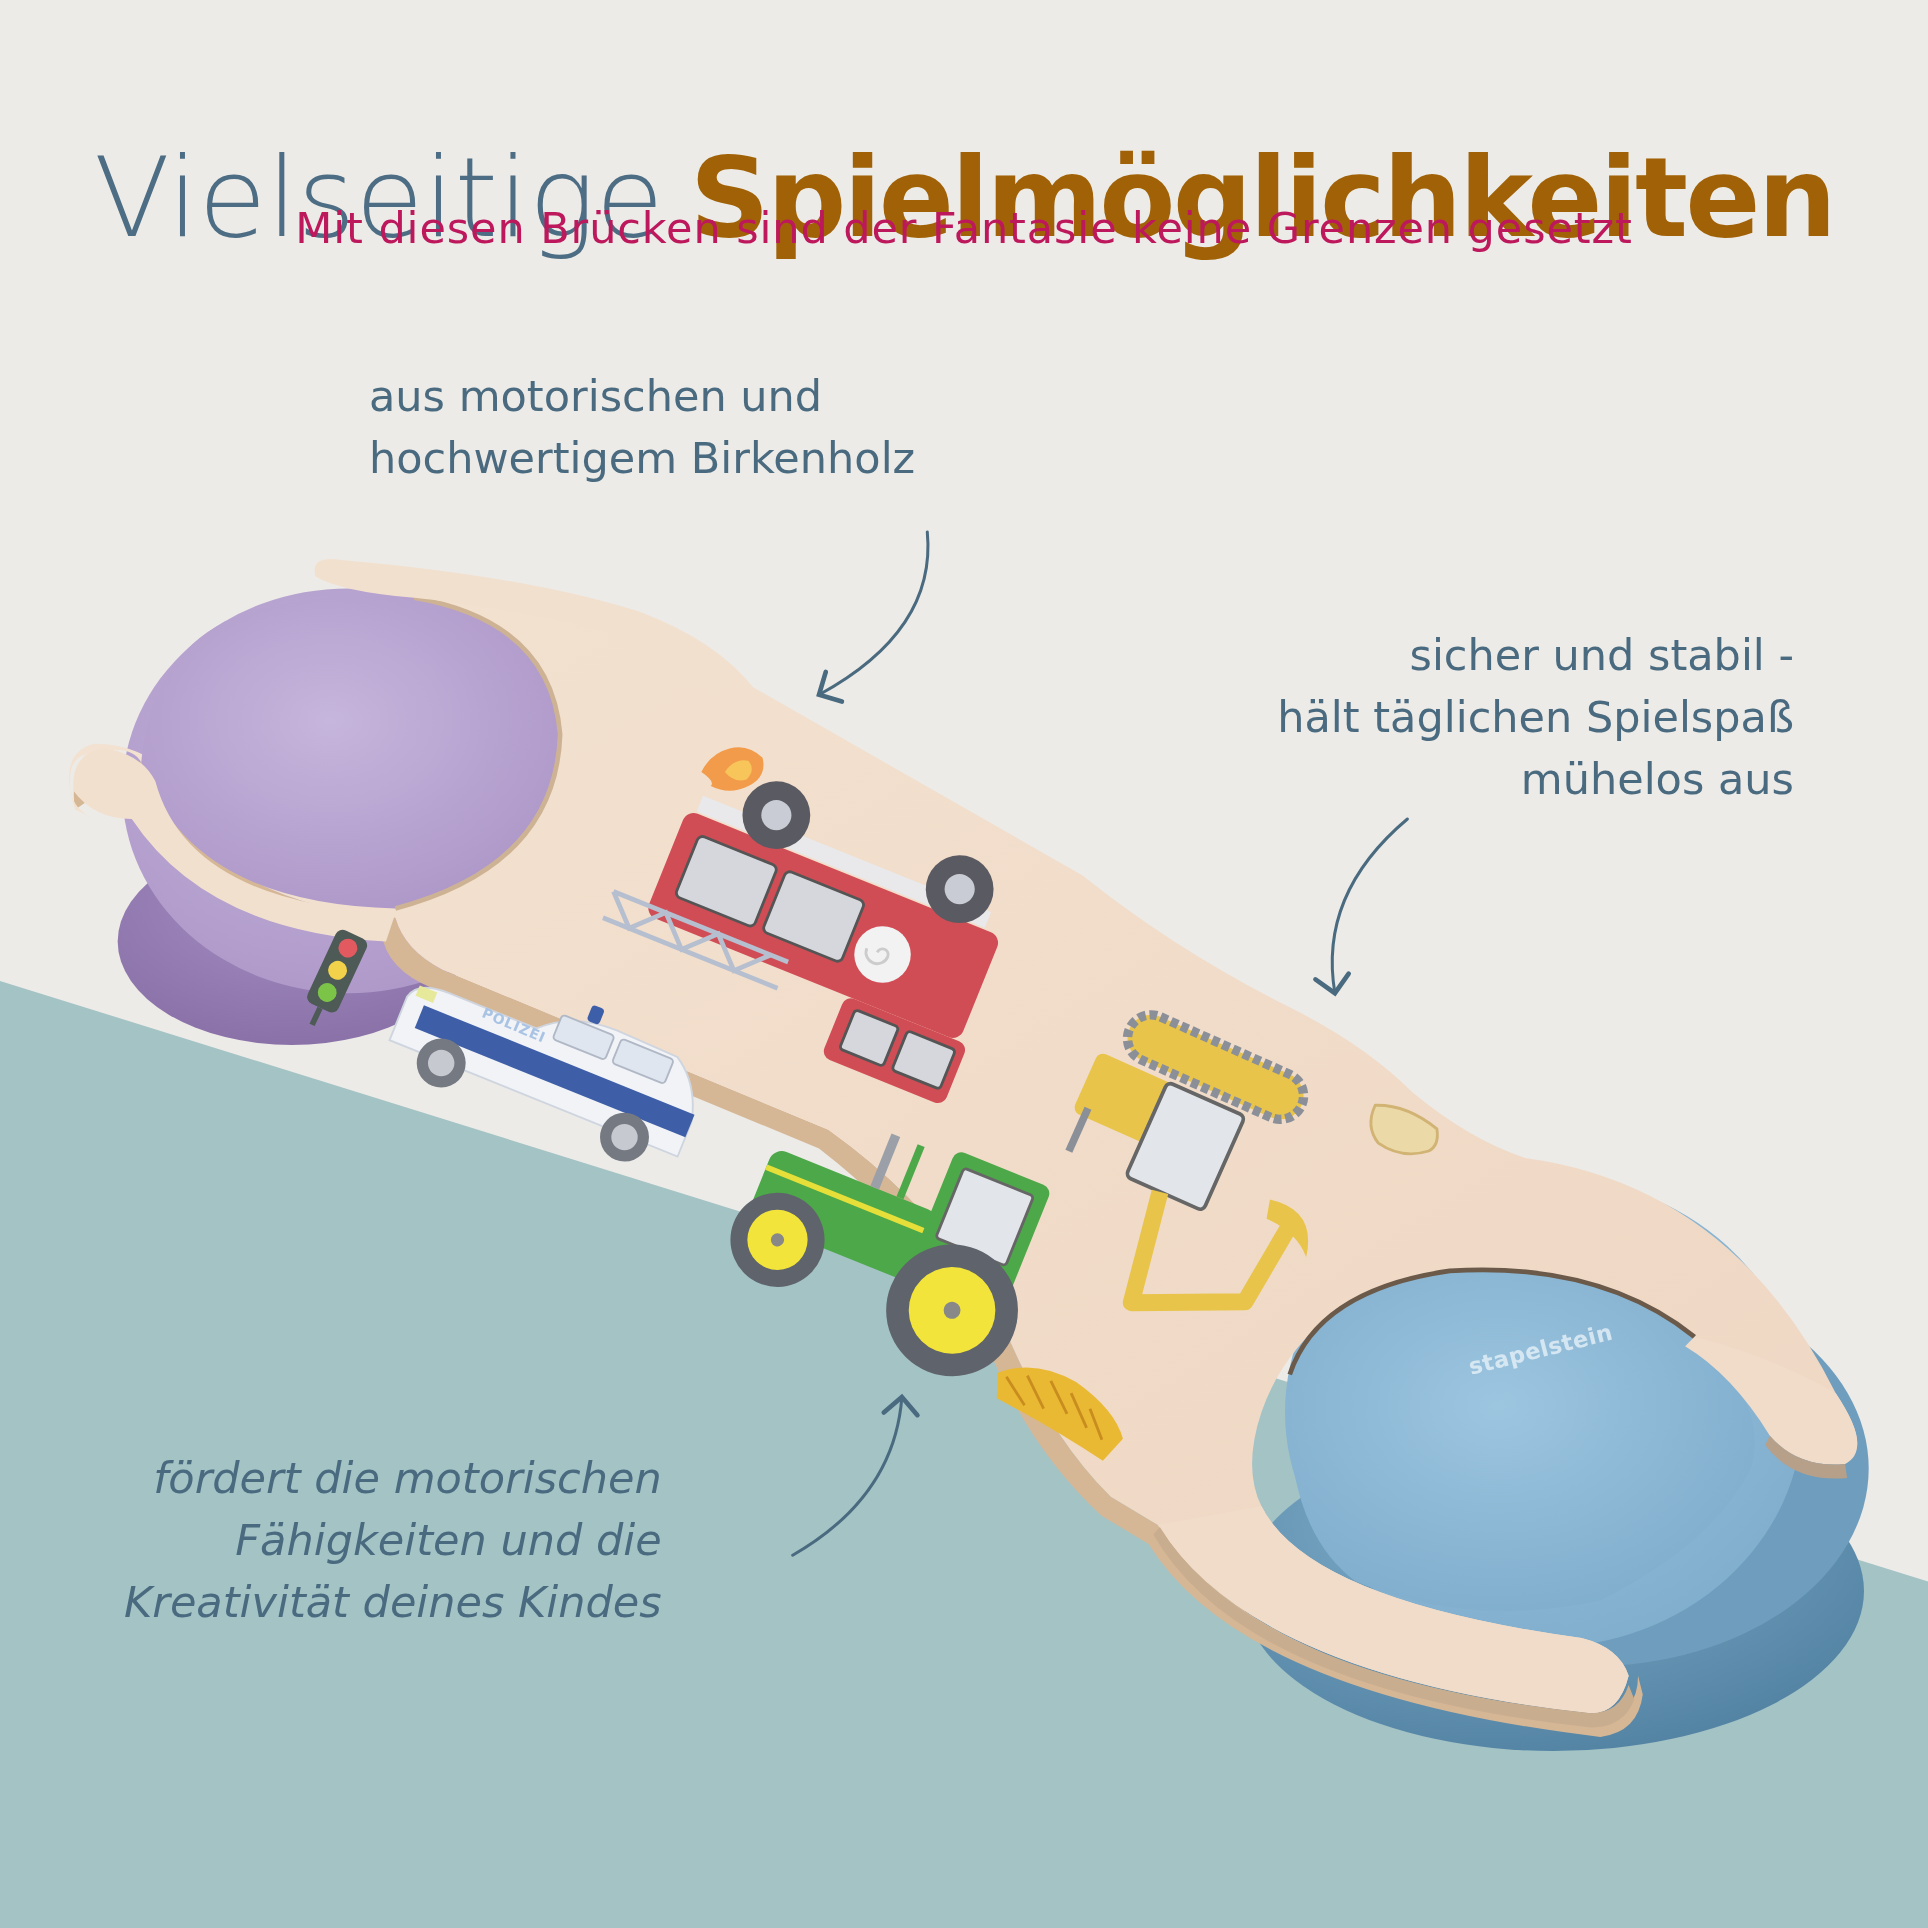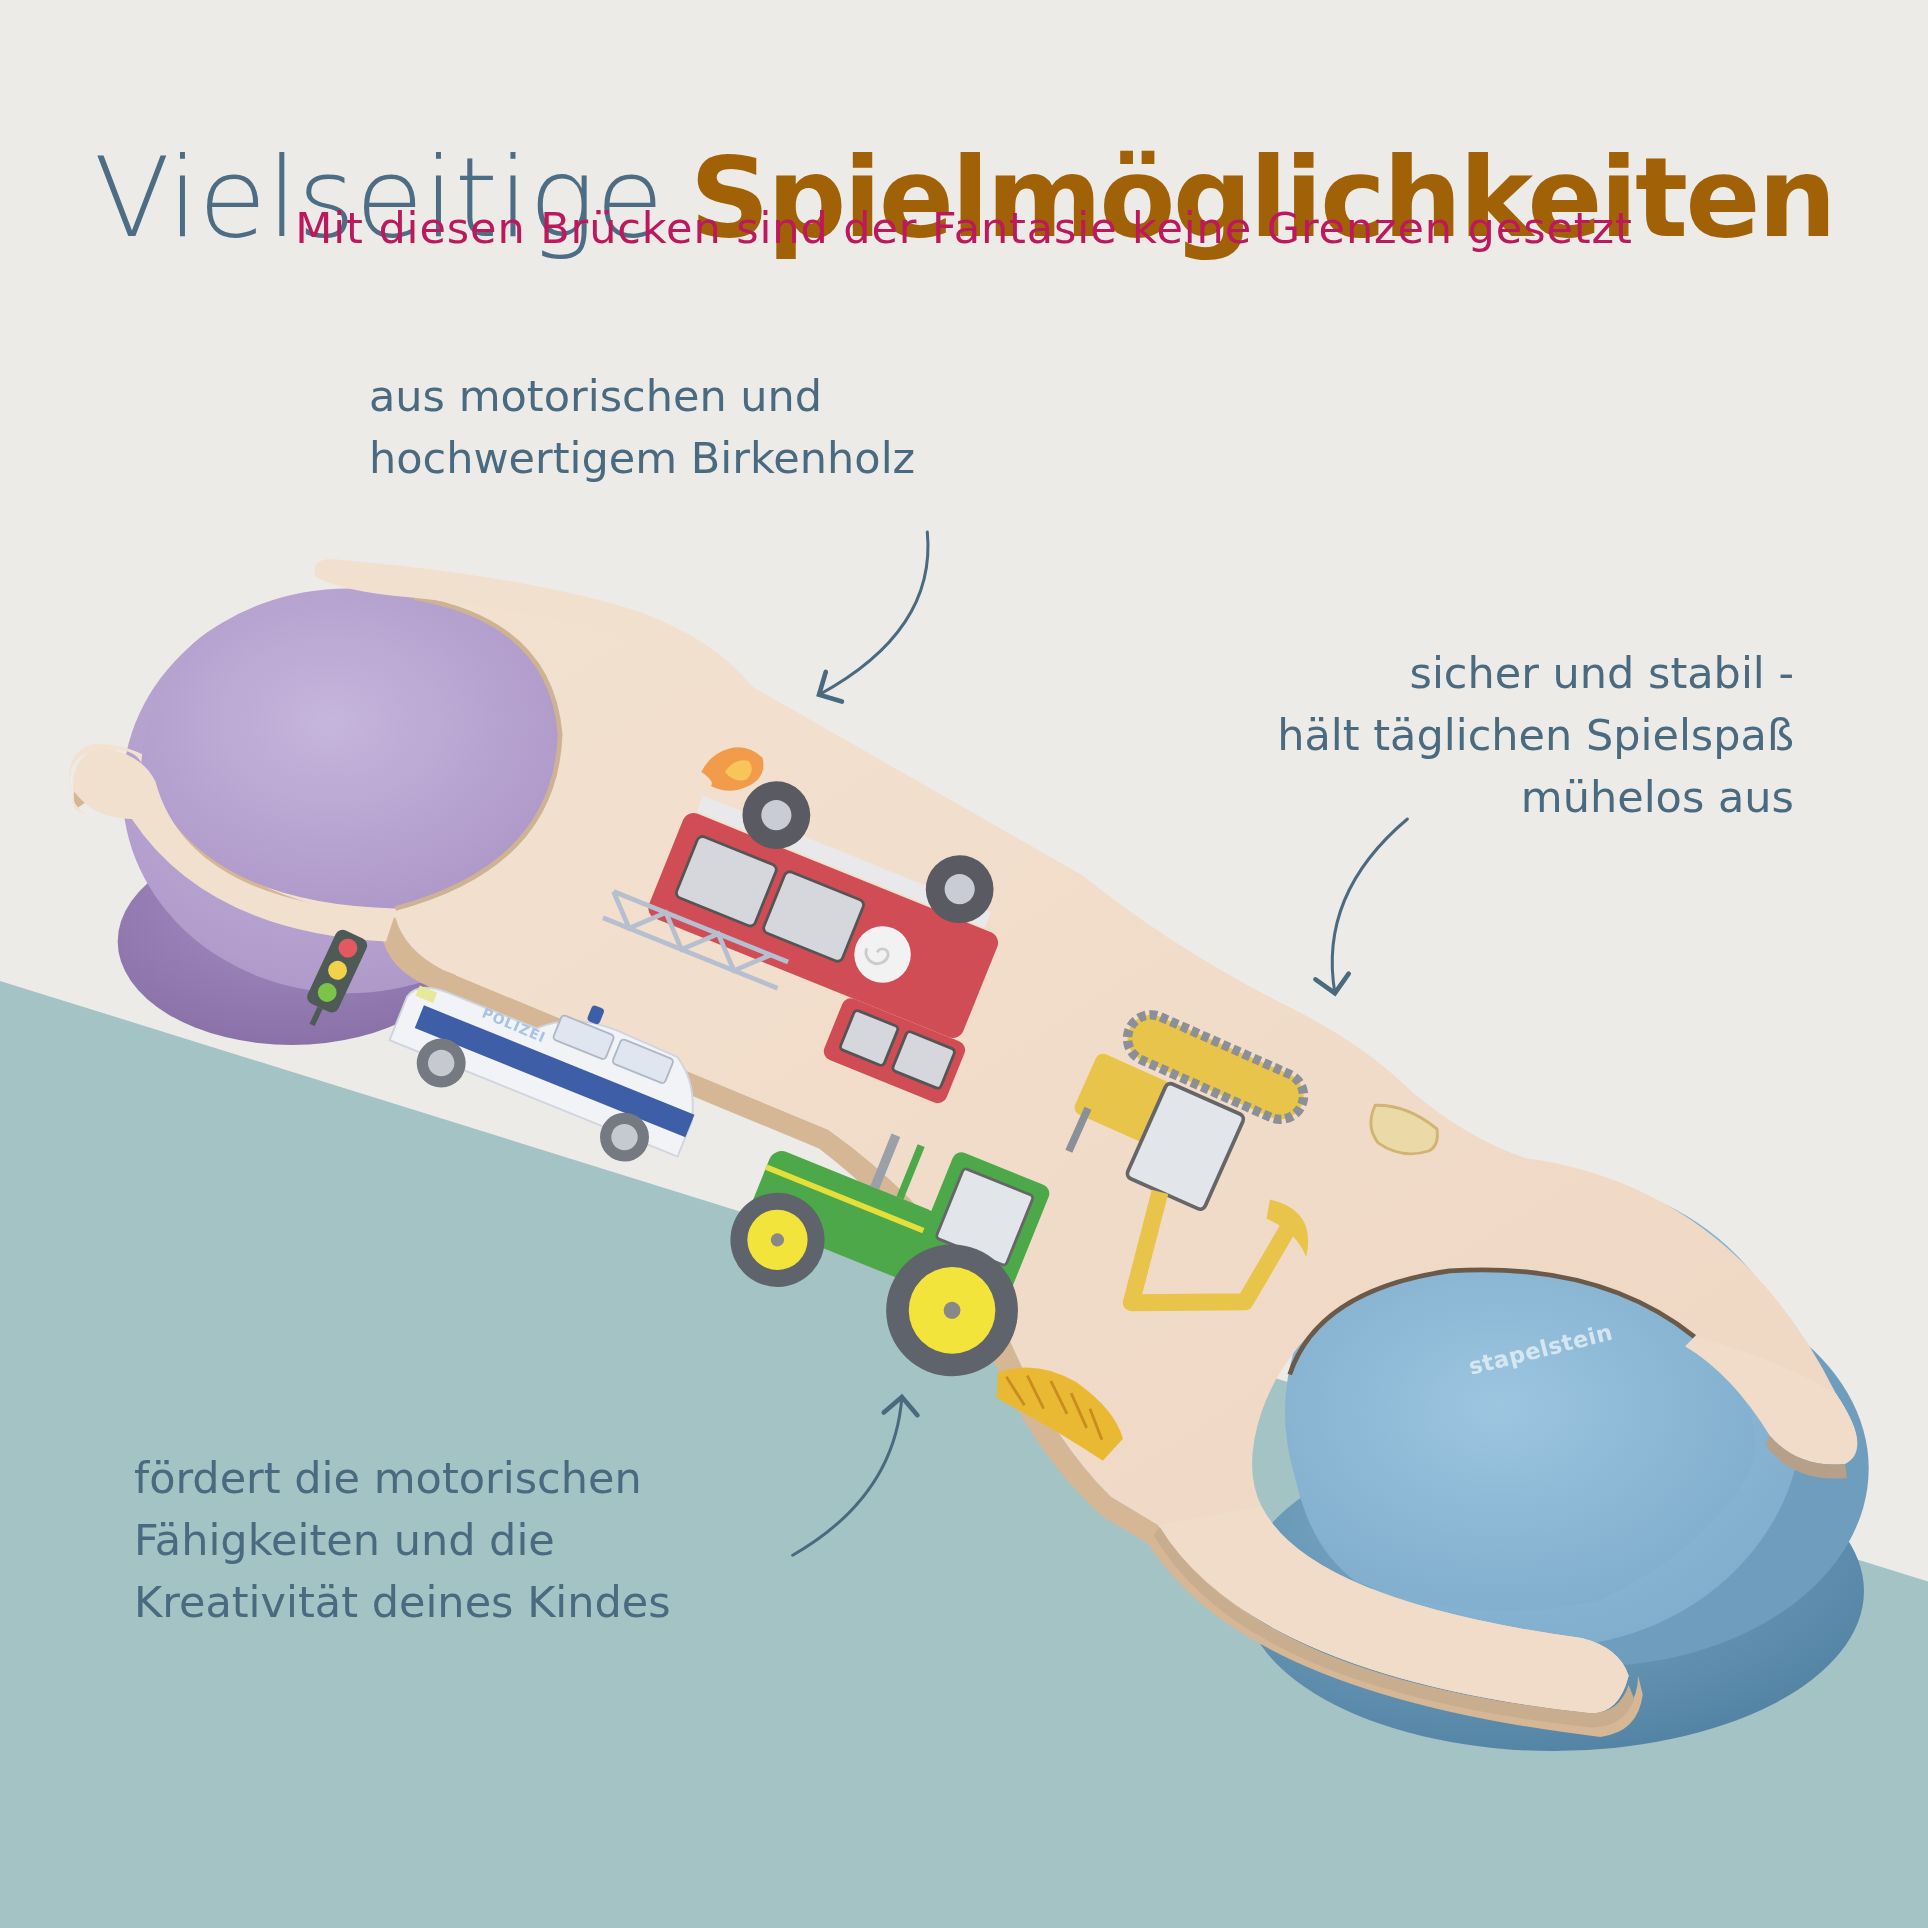--- a/index.html
+++ b/index.html
@@ -59,22 +59,22 @@
       white-space: nowrap;
     }
     .callout {
       position: absolute;
       font-size: 43px;
       line-height: 62px;
       color: #4a6a80;
       white-space: nowrap;
     }
     .callout-1 { left: 369px; top: 365px; text-align: left; }
-    .callout-2 { right: 134px; top: 642px; text-align: right; }
-    .callout-3 { left: 134px; top: 1447px; text-align: left; }
+    .callout-2 { right: 134px; top: 624px; text-align: right; }
+    .callout-3 { left: 124px; top: 1447px; text-align: right; font-style: italic; }
     .callout .line { display: block; }
     .brand-mark {
       position: absolute;
       left: 1469px;
       top: 1354px;
       font-size: 22.6px;
       color: rgba(235,244,250,0.75);
       transform: rotate(-14deg);
       transform-origin: left center;
       letter-spacing: 0.5px;

